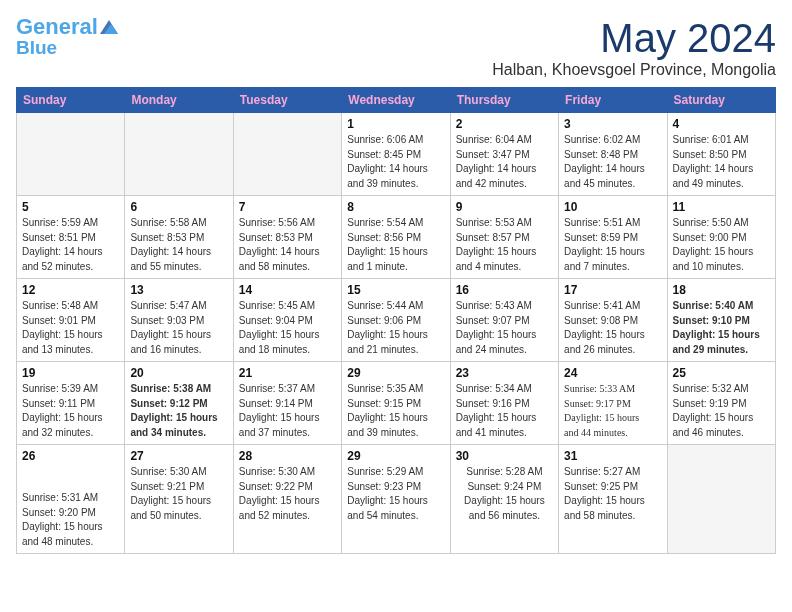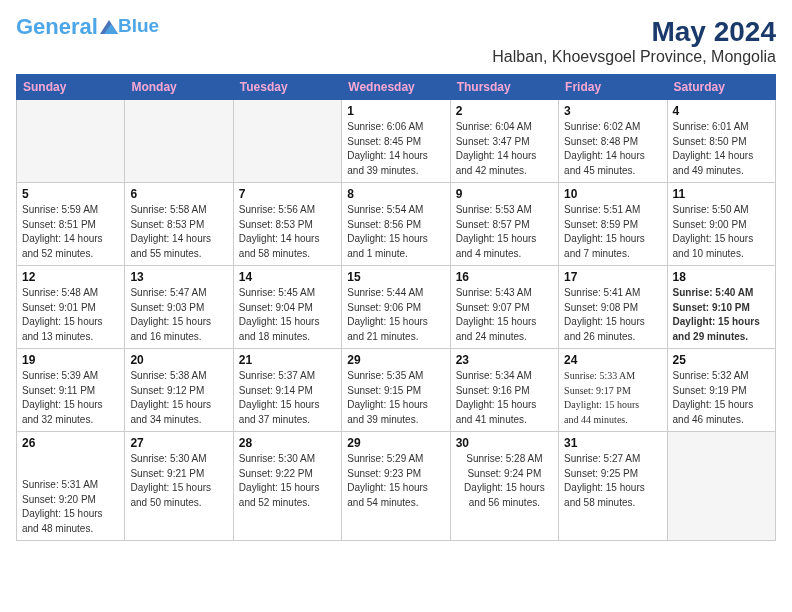--- a/index.html
+++ b/index.html
@@ -11,21 +11,21 @@
       padding: 16px;
     }
     .header {
       display: flex;
       justify-content: space-between;
       align-items: flex-start;
       margin-bottom: 8px;
     }
     .logo {
       display: flex;
-      flex-direction: row;
+      flex-direction: column;
       align-items: flex-start;
     }
     .logo-text {
       font-size: 22px;
       font-weight: bold;
       color: #1a3a6b;
       line-height: 1;
     }
     .logo-text span {
       color: #4da6e8;
@@ -36,22 +36,22 @@
       margin-left: 2px;
     }
     .logo-row {
       display: flex;
       align-items: center;
     }
     .title-block {
       text-align: right;
     }
     .month-title {
-      font-size: 28px;
-      font-weight: bold;
+      font-size: 40px;
+      font-weight: normal;
       color: #1a3a6b;
     }
     .subtitle {
       font-size: 16px;
       color: #333;
       font-weight: normal;
     }
     .calendar {
       width: 100%;
       border-collapse: collapse;
@@ -269,21 +269,21 @@
       <tr class="row-bg-light">
         <td>
           <span class="day-num">19</span>
           <div class="day-info" style="white-space: pre-line;">Sunrise: 5:39 AM
 Sunset: 9:11 PM
 Daylight: 15 hours
 and 32 minutes.</div>
         </td>
         <td>
           <span class="day-num">20</span>
-          <div class="day-info" style="white-space: pre-line;">Sunrise: 5:38 AM
+          <div class="day-info" style="white-space: pre-line; font-weight: bold;">Sunrise: 5:38 AM
 Sunset: 9:12 PM
 Daylight: 15 hours
 and 34 minutes.</div>
         </td>
         <td>
           <span class="day-num">21</span>
           <div class="day-info" style="white-space: pre-line;">Sunrise: 5:37 AM
 Sunset: 9:14 PM
 Daylight: 15 hours
 and 37 minutes.</div>

